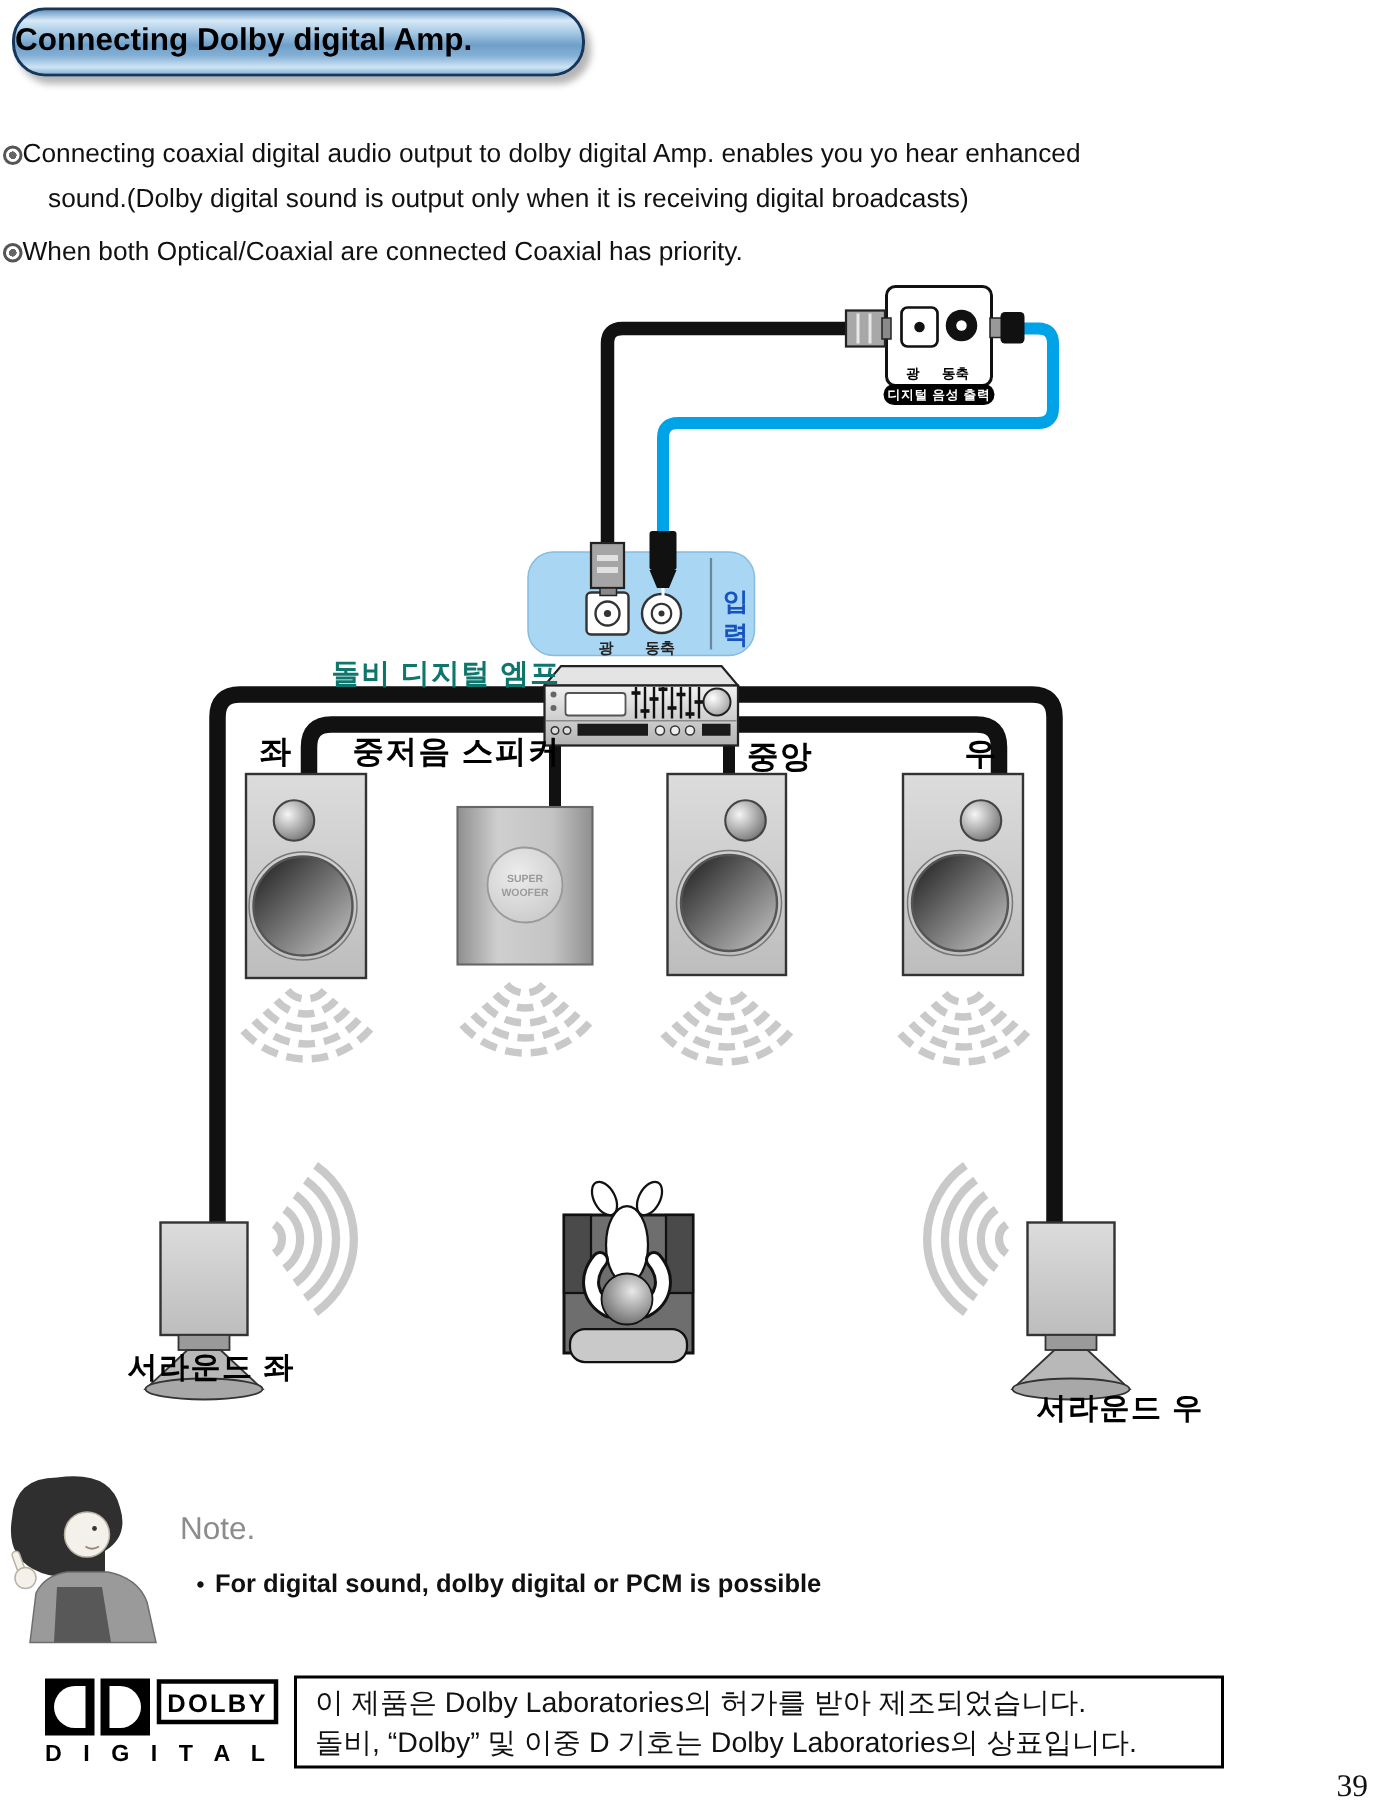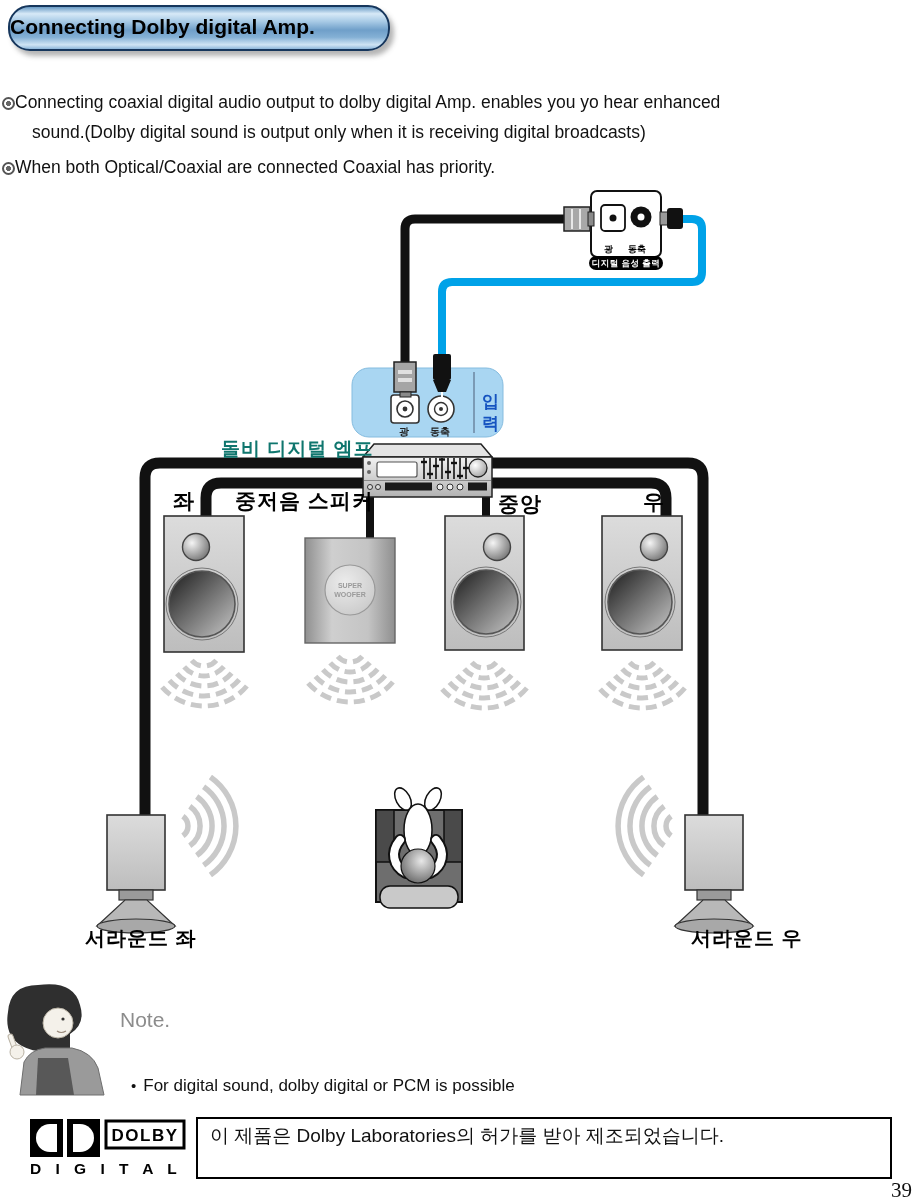--- a/index.html
+++ b/index.html
@@ -24,21 +24,21 @@
     color:#fff;font-size:8.5px;font-weight:bold;text-align:center;line-height:14px;letter-spacing:.5px;}
   .inlbl{left:479px;top:380px;font-size:17px;font-weight:bold;color:#1553c0;
     writing-mode:vertical-rl;text-orientation:upright;letter-spacing:5px;}
   .klabel{font-weight:bold;font-size:21px;color:#000;letter-spacing:1px;white-space:nowrap;}
   .klabel-sm{font-weight:bold;font-size:19px;color:#0f766e;letter-spacing:1px;white-space:nowrap;text-align:center;}
   
   .note-h{font-size:21px;color:#8c8c8c;}
   .note-li{font-size:17px;color:#111;white-space:nowrap;}
   .note-li::before{content:"•";margin-right:7px;font-size:15px;}
   
-  .license{left:196px;top:1117px;width:696px;height:62px;border:2px solid #000;
+  .license{left:196px;top:1117px;width:620px;height:62px;border:2px solid #000;
     box-sizing:border-box;padding:3px 0 0 12px;font-size:19px;line-height:27px;white-space:nowrap;}
   .pageno{left:872px;top:1178px;font-family:"Liberation Serif","DejaVu Serif",serif;font-size:21px;margin-left:19px;}
   svg{position:absolute;left:0;top:0;}
 </style>
 </head>
 <body>
 
 <svg width="920" height="1204" viewBox="0 0 920 1204">
   <defs>
     <linearGradient id="spk" x1="0" y1="0" x2="0" y2="1">
@@ -282,23 +282,24 @@
 
 <div class="abs portlbl" style="left:399px;top:425px;">광</div>
 <div class="abs portlbl" style="left:430px;top:425px;">동축</div>
 <div class="abs inlbl">입력</div>
 
 <div class="abs klabel-sm" style="left:221px;top:436px;">돌비 디지털 엠프</div>
 <div class="abs klabel" style="left:173px;top:487px;">좌</div>
 <div class="abs klabel" style="left:235px;top:487px;">중저음 스피커</div>
 <div class="abs klabel" style="left:498px;top:490px;">중앙</div>
 <div class="abs klabel" style="left:643px;top:488px;">우</div>
-<div class="abs klabel" style="left:85px;top:925px;font-size:20px;text-align:center;">서라운드 좌</div>
+<div class="abs klabel" style="left:85px;top:898px;font-size:20px;text-align:center;">서라운드 좌</div>
 <div class="abs klabel" style="left:668px;top:925px;font-size:20px;margin-left:23px;">서라운드 우</div>
 
 <div class="abs note-h" style="left:120px;top:1008px;">Note.</div>
-<div class="abs note-li" style="left:131px;top:1076px;">For digital sound, dolby digital or PCM is possible</div>
+<div class="abs note-li" style="left:131px;top:1046px;font-weight:bold;">For digital sound, dolby digital or PCM is possible</div>
 
 <div class="abs license">
   <div>이 제품은 Dolby Laboratories의 허가를 받아 제조되었습니다.</div>
+  <div>돌비, “Dolby” 및 이중 D 기호는 Dolby Laboratories의 상표입니다.</div>
 </div>
 
 <div class="abs pageno">39</div>
 
 </body></html>

